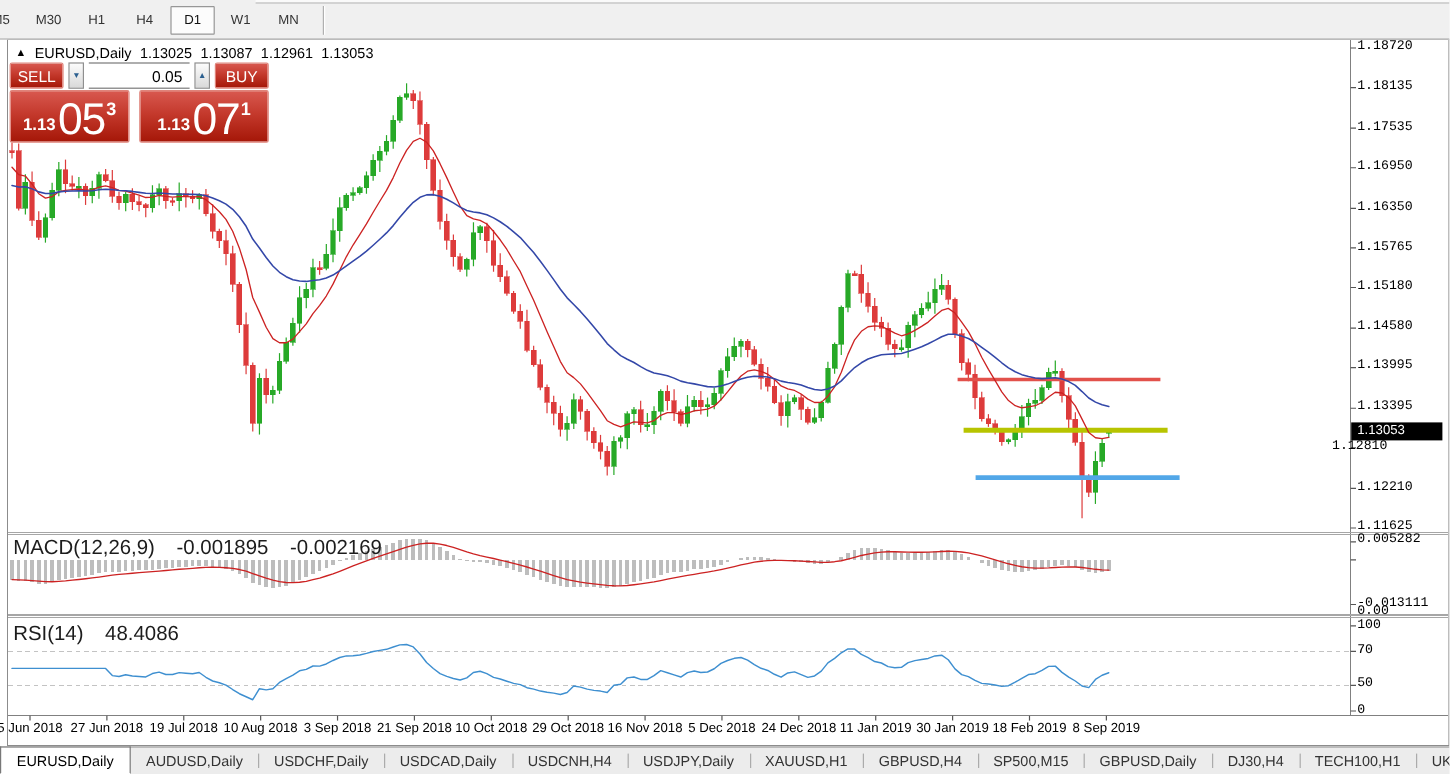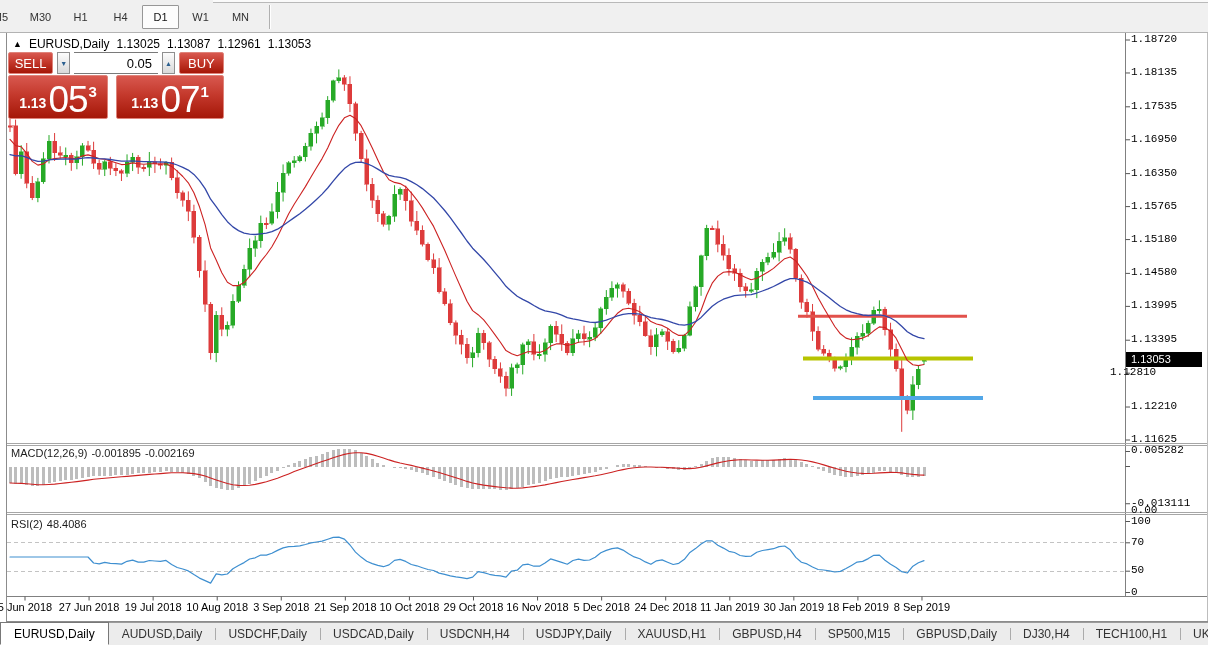--- a/index.html
+++ b/index.html
@@ -18,21 +18,21 @@
   
   #plot{position:absolute;left:0;top:0;z-index:1;}
   #chart-title{position:absolute;left:13px;top:37px;z-index:3;font-size:12px;color:#000;
                display:flex;gap:7px;align-items:baseline;white-space:nowrap;}
   #chart-title .tri{font-size:9px;transform:translateY(-1px);}
   .axis-label{position:absolute;font-size:11px;color:#000;white-space:nowrap;z-index:2;font-family:Liberation Mono, monospace;}
   .date-label{position:absolute;top:601px;font-size:11px;color:#000;transform:translateX(-50%);
               white-space:nowrap;z-index:2;}
   #price-tag{position:absolute;left:1126px;width:71px;height:15px;background:#000;color:#fff;
              font-size:11px;line-height:15px;padding-left:5px;z-index:3;}
-  .ind-label{position:absolute;font-size:11px;color:#1c1c1c;z-index:3;display:flex;gap:4px;white-space:nowrap;}
+  .ind-label{position:absolute;font-size:17px;color:#1c1c1c;z-index:3;display:flex;gap:18px;white-space:nowrap;}
   
   #trade{position:absolute;left:8px;top:52px;width:216px;z-index:5;}
   #trade .row1{display:flex;height:22px;gap:4px;}
   .btn-red{background:linear-gradient(180deg,#d8584f 0%,#c4392c 45%,#a51708 100%);
            border:1px solid #df837a;color:#fff;border-radius:2px;box-sizing:border-box;}
   .capbtn{width:50px;display:flex;align-items:center;justify-content:center;font-size:13px;cursor:pointer;}
   .spin{width:14px;box-sizing:border-box;border:1px solid #8f8f8f;background:linear-gradient(#fcfcfc,#d9d9d9);
         display:flex;align-items:center;justify-content:center;font-size:7px;color:#2b5f8f;cursor:pointer;}
   #lot-input{width:84px;box-sizing:border-box;border:1px solid #7a7a7a;border-left:none;border-right:none;
              font-size:13px;font-family:"Liberation Sans",sans-serif;text-align:right;padding:0 6px 0 0;outline:none;}
@@ -668,21 +668,21 @@
       </div>
     </div>
   </div>
 
   <div class="ind-label" style="left:11px;top:447px;">
     <span>MACD(12,26,9)</span>
     <span>-0.001895</span>
     <span>-0.002169</span>
   </div>
   <div class="ind-label" style="left:11px;top:518px;">
-    <span>RSI(2)</span>
+    <span>RSI(14)</span>
     <span>48.4086</span>
   </div>
 
   <div id="price-tag" style="top: 351.993px;">1.13053</div>
 
   <div id="labels">
       <div class="axis-label" style="left: 1131px; top: 33px;">1.18720</div>
       <div class="axis-label" style="left: 1131px; top: 65.981px;">1.18135</div>
       <div class="axis-label" style="left: 1131px; top: 99.8076px;">1.17535</div>
       <div class="axis-label" style="left: 1131px; top: 132.789px;">1.16950</div>

